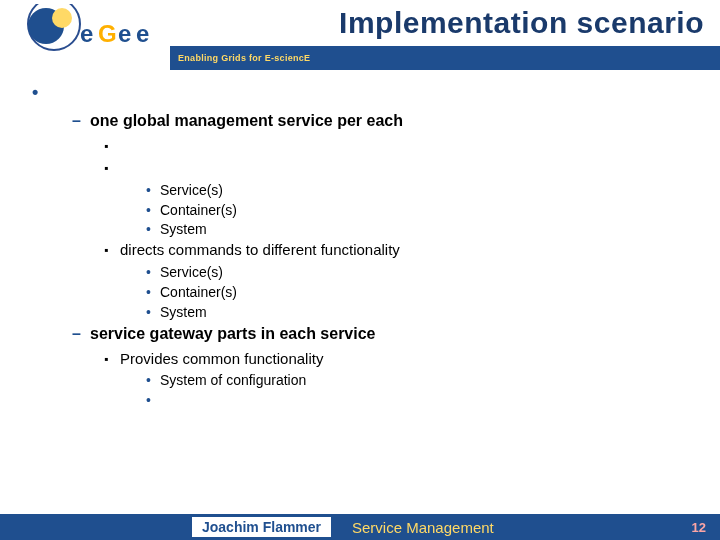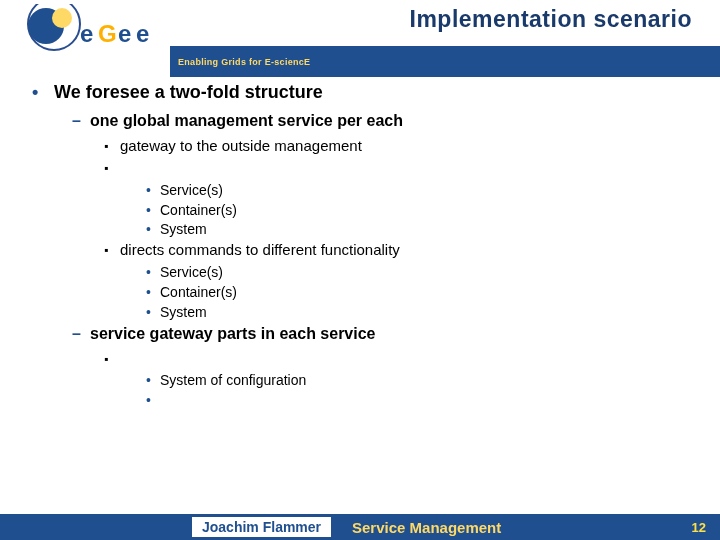--- a/index.html
+++ b/index.html
@@ -2,40 +2,40 @@
 <html><head>
 <meta charset="utf-8">
 <style>
   * { margin: 0; padding: 0; box-sizing: border-box; }
   html, body { width: 720px; height: 540px; font-family: Arial, Helvetica, sans-serif; background: #fff; overflow: hidden; }
   .slide { position: relative; width: 720px; height: 540px; }
 
   
   .header { position: relative; height: 62px; background: #fff; }
   .logo { position: absolute; left: 8px; top: 4px; width: 170px; height: 56px; }
-  .title { position: absolute; right: 28px; top: 6px; font-size: 23px; font-weight: bold; color: #1a3a6b; letter-spacing: 0.5px; }
-  .banner { position: absolute; left: 170px; top: 46px; right: 0; height: 31px; background: #1f4f8f; display: flex; align-items: center; }
+  .title { position: absolute; right: 16px; top: 6px; font-size: 30px; font-weight: bold; color: #1a3a6b; letter-spacing: 0.5px; }
+  .banner { position: absolute; left: 170px; top: 46px; right: 0; height: 24px; background: #1f4f8f; display: flex; align-items: center; }
   .banner-text { font-size: 9px; color: #ffd966; font-weight: bold; margin-left: 8px; letter-spacing: 0.3px; }
 
   
   .body { padding: 18px 22px 0 32px; font-size: 16px; line-height: 1.35; color: #000; font-weight: bold; }
   .l1 { display: flex; margin-bottom: 6px; font-size: 18px; }
   .l1 .bullet { color: #1f4f8f; width: 22px; }
   .l2 { display: flex; margin: 2px 0 4px 40px; font-size: 16px; }
   .l2 .bullet { color: #1f4f8f; width: 18px; }
   .l3 { display: flex; margin: 0 0 2px 72px; font-size: 15px; font-weight: normal; }
   .l3 .bullet { color: #000; width: 16px; font-size: 12px; line-height: 1.7; }
   .l4 { display: flex; margin: 0 0 1px 114px; font-size: 14px; font-weight: normal; }
   .l4 .bullet { color: #1f4f8f; width: 14px; }
 
   
   .footer { position: absolute; left: 0; right: 0; bottom: 0; height: 26px; background: #1f4f8f; display: flex; align-items: center; }
   .author-box { position: absolute; left: 192px; bottom: 3px; background: #fff; padding: 2px 10px; font-size: 14px; color: #1f4f8f; font-weight: bold; }
-  .footer-title { margin-left: 352px; font-size: 15px; color: #ffd966; font-weight: bold; }
-  .page-num { position: absolute; right: 14px; font-size: 13px; color: #fde047; font-weight: bold; }
+  .footer-title { margin-left: 352px; font-size: 15px; color: #ffd966; font-weight: normal; }
+  .page-num { position: absolute; right: 14px; font-size: 13px; color: #fca5a5; font-weight: bold; }
 
   
   .logo svg { width: 170px; height: 56px; }
 </style>
 </head>
 <body>
 
 <div class="slide">
 
   <div class="header">
@@ -52,31 +52,29 @@
     </div>
     <div class="title">Implementation scenario</div>
     <div class="banner">
       <span class="banner-text">Enabling Grids for E-sciencE</span>
     </div>
   </div>
 
   <div class="body">
     <div class="l1">
       <span class="bullet">•</span>
-      <span>We foresee a two-fold structure</span>
     </div>
 
     <div class="l2">
       <span class="bullet">–</span>
       <span>one global management service per each</span>
     </div>
 
     <div class="l3">
       <span class="bullet">▪</span>
-      <span>gateway to the outside management</span>
     </div>
     <div class="l3">
       <span class="bullet">▪</span>
     </div>
     <div class="l4">
       <span class="bullet">•</span>
       <span>Service(s)</span>
     </div>
     <div class="l4">
       <span class="bullet">•</span>
@@ -102,20 +100,21 @@
       <span class="bullet">•</span>
       <span>System</span>
     </div>
 
     <div class="l2">
       <span class="bullet">–</span>
       <span>service gateway parts in each service</span>
     </div>
     <div class="l3">
       <span class="bullet">▪</span>
+      <span>Provides common functionality</span>
     </div>
     <div class="l4">
       <span class="bullet">•</span>
       <span>System of configuration</span>
     </div>
     <div class="l4">
       <span class="bullet">•</span>
     </div>
   </div>
 

